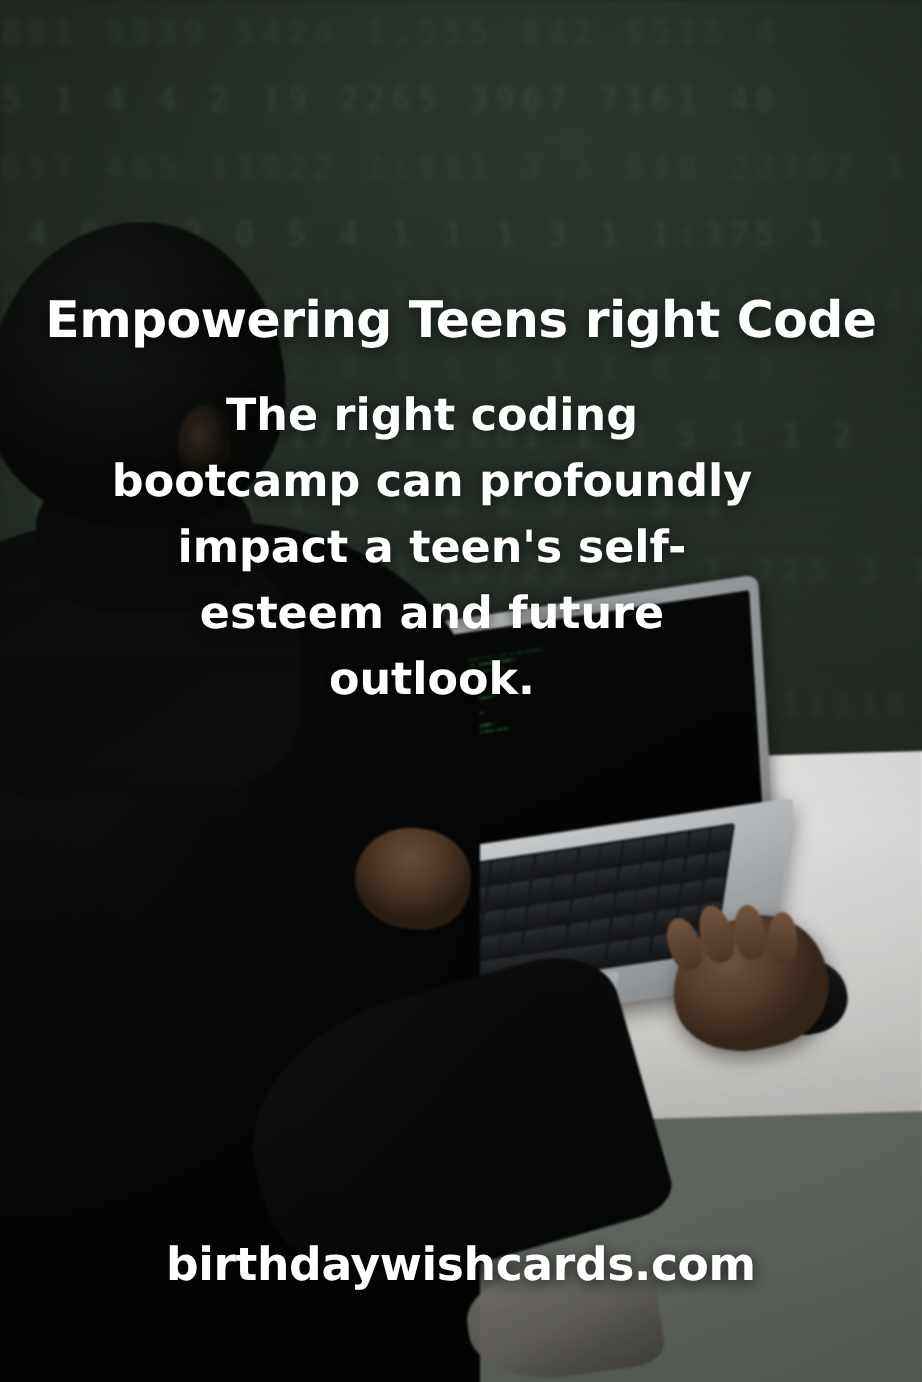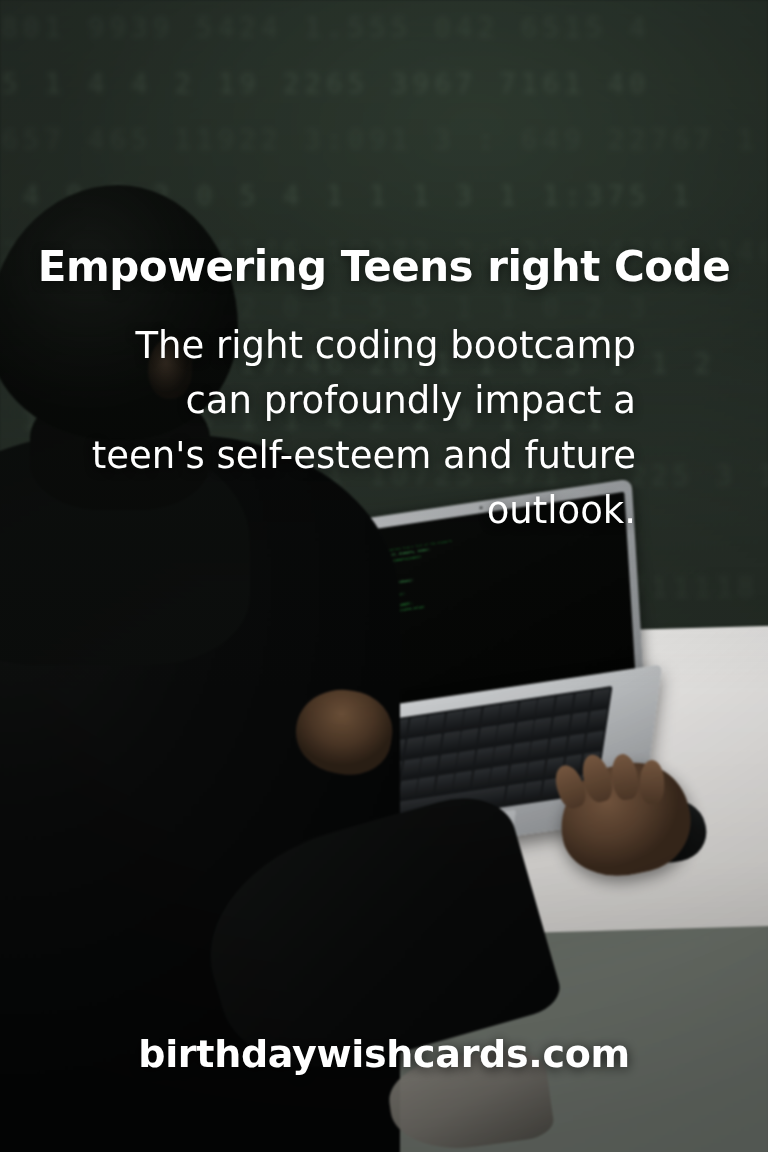--- a/index.html
+++ b/index.html
@@ -217,23 +217,23 @@
     font-family:"DejaVu Sans", sans-serif;
     font-weight:700;
     font-size:42px;
     letter-spacing:-0.5px;
     color:#ffffff;
     text-shadow:0 2px 10px rgba(0,0,0,.55);
     padding:0 26px;
   }
   .subhead {
     position:absolute; left:0; top:318px; width:720px;
-    text-align:right;
+    text-align:center;
     font-family:"DejaVu Sans", sans-serif;
-    font-weight:400;
+    font-weight:700;
     font-size:37px;
     line-height:55px;
     color:#ffffff;
     text-shadow:0 2px 10px rgba(0,0,0,.5);
     padding:0 84px;
   }
   .brand {
     position:absolute; left:0; top:1032px; width:768px;
     text-align:center;
     font-family:"DejaVu Sans", sans-serif;

